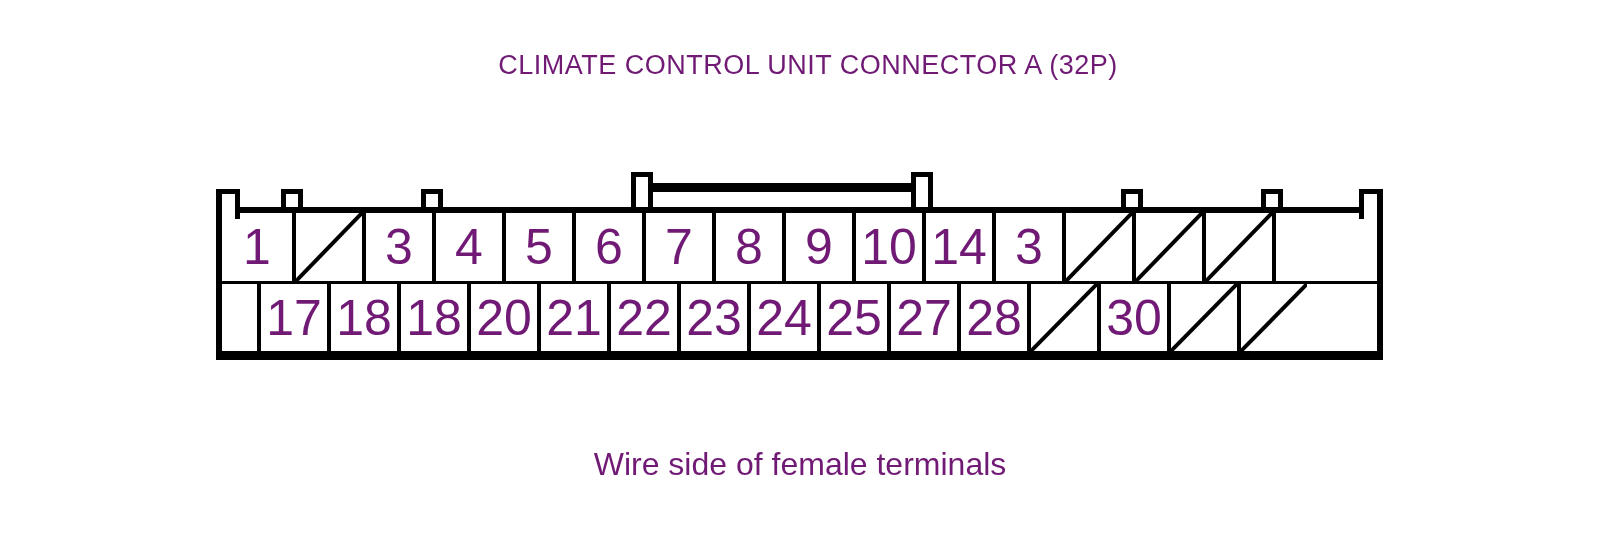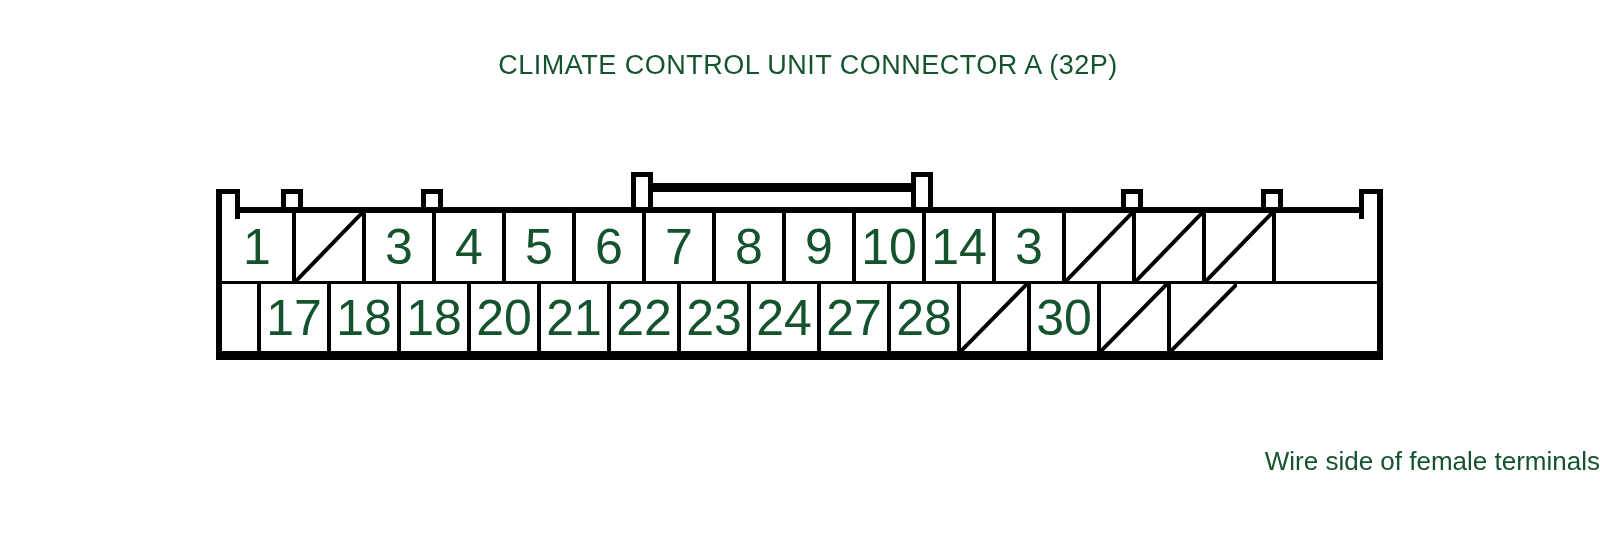--- a/index.html
+++ b/index.html
@@ -6,42 +6,42 @@
     margin: 0;
     padding: 0;
     background: #ffffff;
   }
   .canvas {
     position: relative;
     width: 1600px;
     height: 538px;
     background: #ffffff;
     font-family: "Liberation Sans", sans-serif;
-    color: #14532d;
+    color: #701a75;
     overflow: hidden;
   }
   .title {
     position: absolute;
     top: 50px;
     left: 0;
     width: 1600px;
     text-align: center;
     transform: translateX(8px);
     font-size: 27px;
     font-weight: 400;
     letter-spacing: 0.5px;
     white-space: nowrap;
   }
   .caption {
     position: absolute;
     top: 446px;
     left: 0;
     width: 1600px;
-    text-align: right;
-    font-size: 26px;
+    text-align: center;
+    font-size: 32px;
     font-weight: 400;
     white-space: nowrap;
   }
   .connector {
     position: absolute;
     left: 216px;
     top: 172px;
     width: 1167px;
     height: 189px;
   }
@@ -192,20 +192,21 @@
       <div class="row row-bottom">
           <div class="cell narrow"></div>
           <div class="cell">17</div>
           <div class="cell">18</div>
           <div class="cell">18</div>
           <div class="cell">20</div>
           <div class="cell">21</div>
           <div class="cell">22</div>
           <div class="cell">23</div>
           <div class="cell">24</div>
+          <div class="cell">25</div>
           <div class="cell">27</div>
           <div class="cell">28</div>
           <div class="cell">
             <svg class="slash" viewBox="0 0 100 100" preserveAspectRatio="none">
               <line x1="0" y1="100" x2="100" y2="0" stroke="#000000" stroke-width="4" vector-effect="non-scaling-stroke"></line>
             </svg>
           </div>
           <div class="cell">30</div>
           <div class="cell">
             <svg class="slash" viewBox="0 0 100 100" preserveAspectRatio="none">

